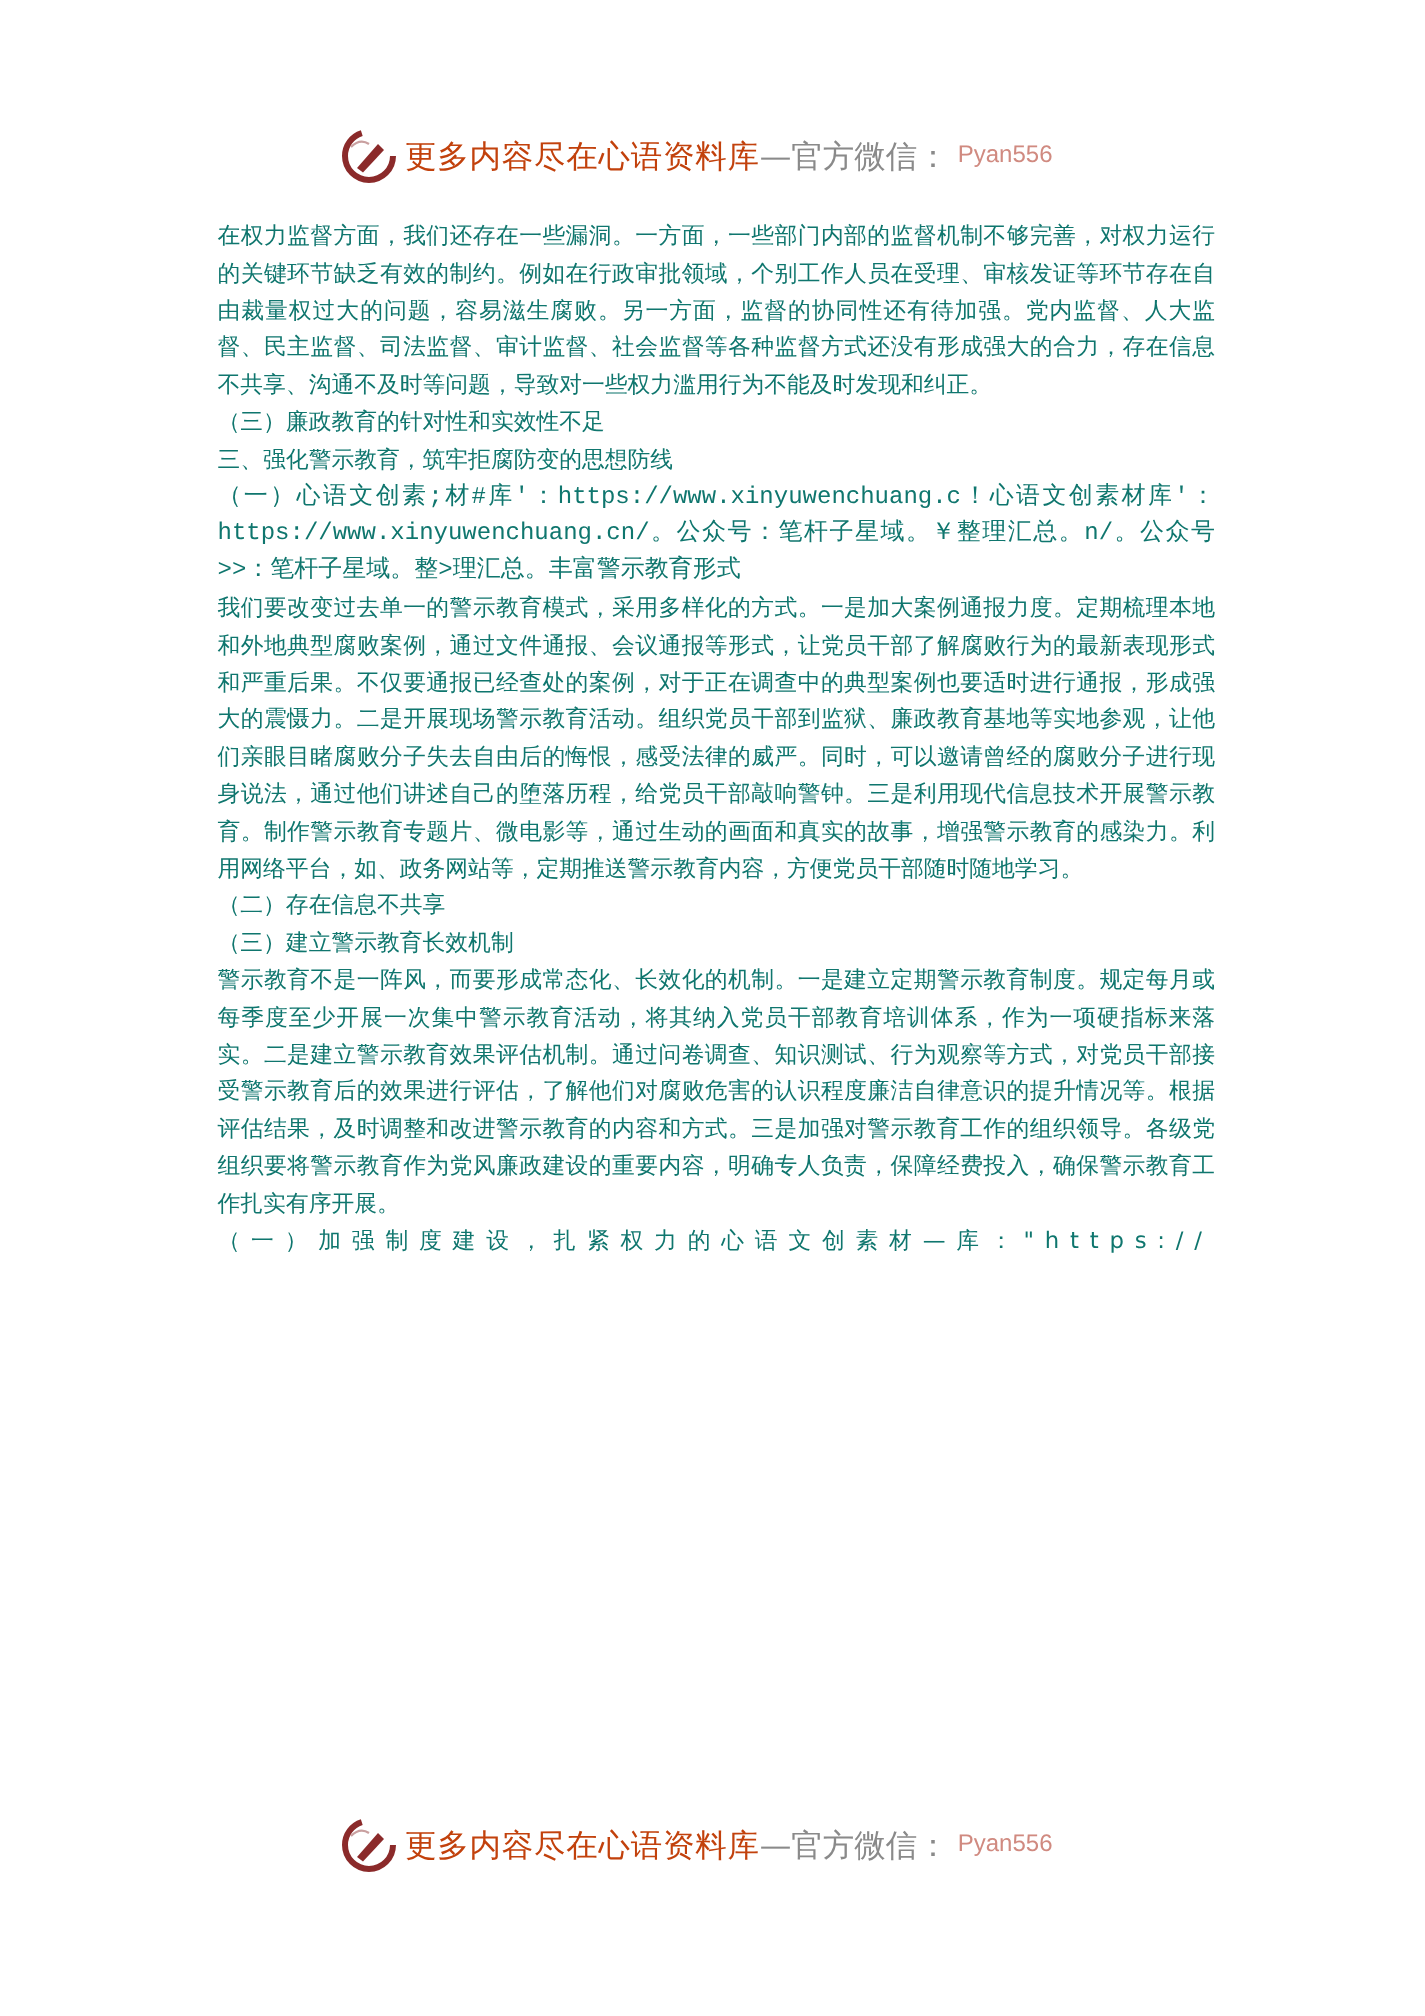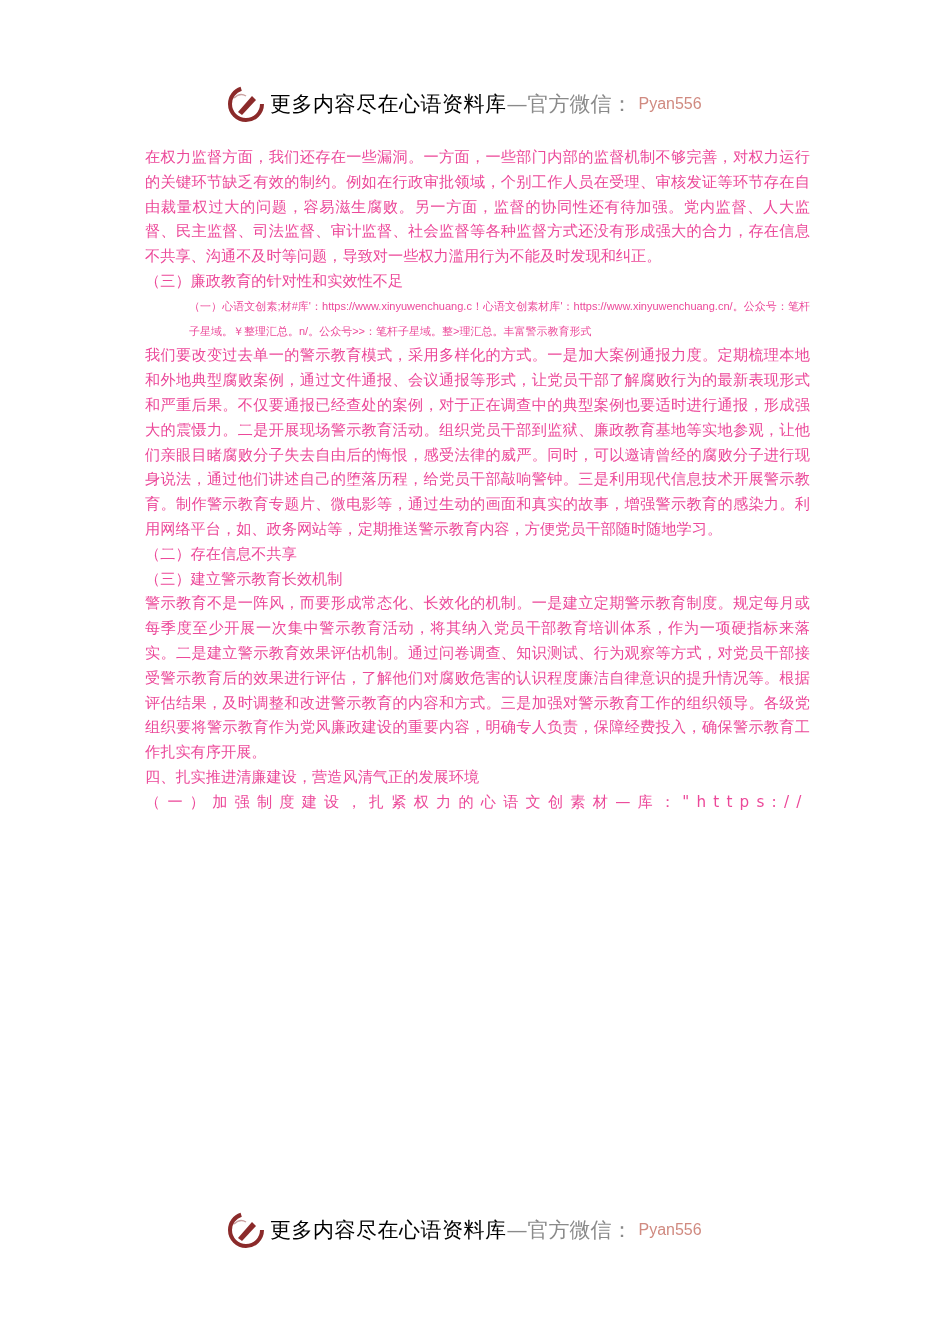--- a/index.html
+++ b/index.html
@@ -5,64 +5,64 @@
     html, body { margin: 0; padding: 0; background: #ffffff; }
     body { width: 950px; height: 1344px; position: relative; overflow: hidden; }
     .banner {
       position: absolute; left: 226px; width: 500px; height: 44px;
       display: flex; align-items: center;
     }
     .banner.top { top: 82px; }
     .banner.bottom { top: 1208px; }
     .logo { width: 40px; height: 40px; margin-right: 4px; flex: none; }
     .banner-text {
-      font-family: "DejaVu Serif", serif; font-size: 21px; color: #000000;
+      font-family: "DejaVu Serif", serif; font-size: 21px; color: #c2410c;
       letter-spacing: 0.5px; white-space: nowrap;
     }
     .banner-sub {
       font-family: "DejaVu Serif", serif; font-size: 21px; color: #8a8a8a;
       white-space: nowrap;
     }
     .banner-id {
       font-family: "Liberation Sans", sans-serif; font-size: 16px; color: #d08a80;
       white-space: nowrap; margin-left: 6px;
     }
     .content {
       position: absolute; left: 145px; top: 145px; width: 665px;
       font-family: "DejaVu Serif", serif; font-size: 15.2px; line-height: 24.8px;
-      color: #ec4899;
+      color: #0f766e;
     }
     .content p { margin: 0; text-align: justify; text-align-last: left; }
-    .content p.mixed { font-family: Liberation Sans, sans-serif; font-size: 11px; margin-left: 44px; }
+    .content p.mixed { font-family: Liberation Mono, monospace; font-size: 16px; }
     .content p.spaced { letter-spacing: 7.2px; font-family: "DejaVu Sans", sans-serif; white-space: nowrap; }
   </style>
 </head>
 <body>
 
 <div class="banner top">
   <svg class="logo" viewBox="0 0 40 40">
     <circle cx="20" cy="20" r="16" fill="none" stroke="#8b2a2a" stroke-width="4" stroke-dasharray="70 30"></circle>
     <path d="M12 28 L26 12 L30 16 L16 31 Z" fill="#8b2a2a"></path>
     <path d="M8 14 Q14 8 20 12" fill="none" stroke="#c9a0a0" stroke-width="1.5"></path>
   </svg>
   <span class="banner-text">更多内容尽在心语资料库</span>
   <span class="banner-sub">—</span>
   <span class="banner-sub">官方微信：</span>
   <span class="banner-id">Pyan556</span>
 </div>
 
 <div class="content">
   <p>在权力监督方面，我们还存在一些漏洞。一方面，一些部门内部的监督机制不够完善，对权力运行的关键环节缺乏有效的制约。例如在行政审批领域，个别工作人员在受理、审核发证等环节存在自由裁量权过大的问题，容易滋生腐败。另一方面，监督的协同性还有待加强。党内监督、人大监督、民主监督、司法监督、审计监督、社会监督等各种监督方式还没有形成强大的合力，存在信息不共享、沟通不及时等问题，导致对一些权力滥用行为不能及时发现和纠正。</p>
   <p>（三）廉政教育的针对性和实效性不足</p>
+  <p>三、强化警示教育，筑牢拒腐防变的思想防线</p>
   <p class="mixed">（一）心语文创素;材#库'：https://www.xinyuwenchuang.c！心语文创素材库'：https://www.xinyuwenchuang.cn/。公众号：笔杆子星域。￥整理汇总。n/。公众号&gt;&gt;：笔杆子星域。整&gt;理汇总。丰富警示教育形式</p>
   <p>我们要改变过去单一的警示教育模式，采用多样化的方式。一是加大案例通报力度。定期梳理本地和外地典型腐败案例，通过文件通报、会议通报等形式，让党员干部了解腐败行为的最新表现形式和严重后果。不仅要通报已经查处的案例，对于正在调查中的典型案例也要适时进行通报，形成强大的震慑力。二是开展现场警示教育活动。组织党员干部到监狱、廉政教育基地等实地参观，让他们亲眼目睹腐败分子失去自由后的悔恨，感受法律的威严。同时，可以邀请曾经的腐败分子进行现身说法，通过他们讲述自己的堕落历程，给党员干部敲响警钟。三是利用现代信息技术开展警示教育。制作警示教育专题片、微电影等，通过生动的画面和真实的故事，增强警示教育的感染力。利用网络平台，如、政务网站等，定期推送警示教育内容，方便党员干部随时随地学习。</p>
   <p>（二）存在信息不共享</p>
   <p>（三）建立警示教育长效机制</p>
   <p>警示教育不是一阵风，而要形成常态化、长效化的机制。一是建立定期警示教育制度。规定每月或每季度至少开展一次集中警示教育活动，将其纳入党员干部教育培训体系，作为一项硬指标来落实。二是建立警示教育效果评估机制。通过问卷调查、知识测试、行为观察等方式，对党员干部接受警示教育后的效果进行评估，了解他们对腐败危害的认识程度廉洁自律意识的提升情况等。根据评估结果，及时调整和改进警示教育的内容和方式。三是加强对警示教育工作的组织领导。各级党组织要将警示教育作为党风廉政建设的重要内容，明确专人负责，保障经费投入，确保警示教育工作扎实有序开展。</p>
-  <p>四、扎实推进清廉建设，营造风清气正的发展环境</p>
   <p class="spaced">（一）加强制度建设，扎紧权力的心语文创素材—库："https://</p>
 </div>
 
 <div class="banner bottom">
   <svg class="logo" viewBox="0 0 40 40">
     <circle cx="20" cy="20" r="16" fill="none" stroke="#8b2a2a" stroke-width="4" stroke-dasharray="70 30"></circle>
     <path d="M12 28 L26 12 L30 16 L16 31 Z" fill="#8b2a2a"></path>
     <path d="M8 14 Q14 8 20 12" fill="none" stroke="#c9a0a0" stroke-width="1.5"></path>
   </svg>
   <span class="banner-text">更多内容尽在心语资料库</span>

